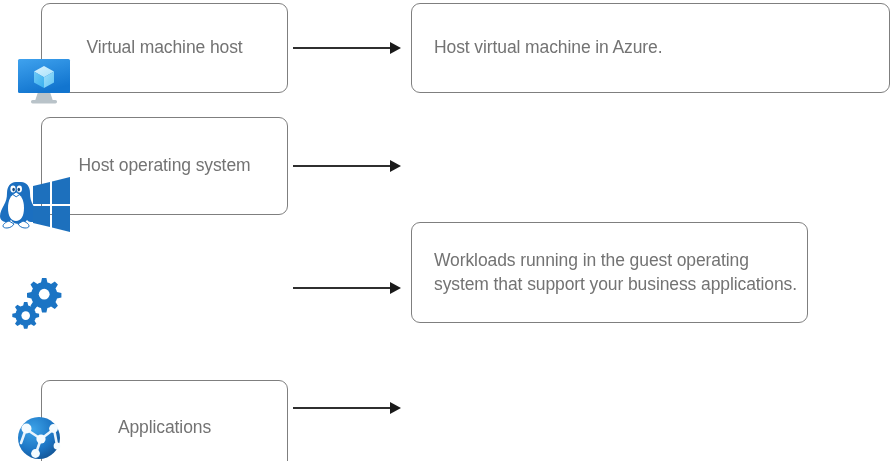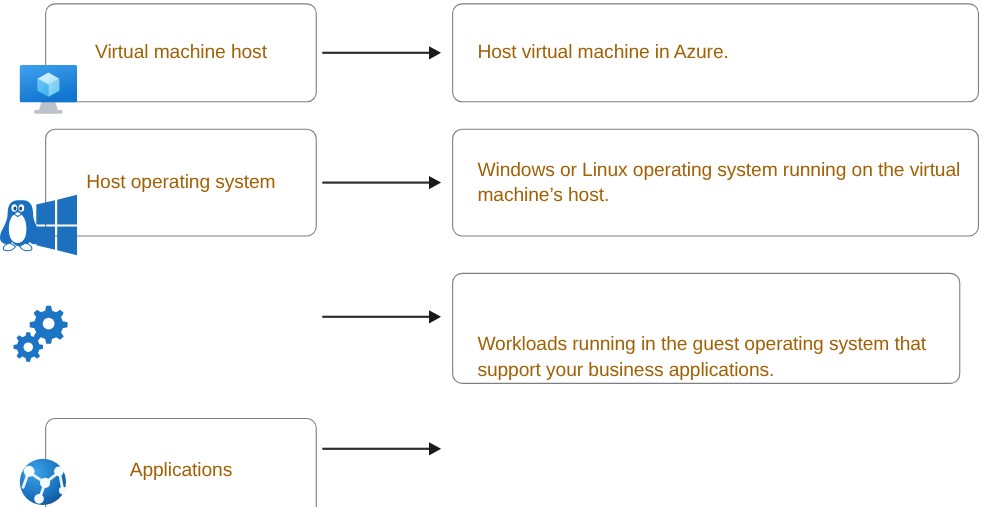--- a/index.html
+++ b/index.html
@@ -35,21 +35,21 @@
     justify-content: center;
     text-align: center;
   }
   .rbox.desc {
     justify-content: flex-start;
     text-align: left;
   }
   .box-text {
     font-size: 17.5px;
     line-height: 1.33;
-    color: #a16207;
+    color: #737373;
     letter-spacing: -0.1px;
   }
   .rbox.term .box-text { padding: 0 12px; }
   .rbox.desc .box-text { padding: 0 10px 0 22px; }
 
   
   .arrow {
     position: absolute;
     height: 12px;
   }
@@ -142,23 +142,20 @@
 
   <div class="rbox term" style="left:41px; top:117px; width:247px; height:98px;">
     <span class="box-text" style="max-width:180px; display:inline-block;">Host operating system</span>
   </div>
 
   <div class="arrow" style="left:293px; top:160px; width:110px;">
     <div class="shaft" style="width:99px;"></div>
     <div class="head" style="left:97px;"></div>
   </div>
 
-  <div class="rbox desc" style="left:411px; top:117px; width:479px; height:98px;">
-    <span class="box-text">Windows or Linux operating system running on the virtual machine’s host.</span>
-  </div>
 
   <div class="icon ic-os" style="left:0px; top:176px;">
     <svg width="72" height="58" viewBox="0 0 72 58">
 
       <g fill="#1b6fc0">
 
         <path d="M16 6 c-6 0 -9 5 -9 11 c0 5 -1 8 -3 12 c-2 4 -4 7 -4 11 c0 4 3 6 7 6
                  c2 0 3 -1 4 -2 c2 3 5 4 8 4 c3 0 6 -1 8 -4 c1 1 2 2 4 2 c4 0 6 -2 6 -6
                  c0 -4 -2 -7 -4 -11 c-2 -4 -3 -7 -3 -12 c0 -6 -3 -11 -9 -11 z" fill="#1b6fc0"></path>
       </g>
@@ -183,21 +180,21 @@
       </g>
     </svg>
   </div>
 
 
   <div class="arrow" style="left:293px; top:282px; width:110px;">
     <div class="shaft" style="width:99px;"></div>
     <div class="head" style="left:97px;"></div>
   </div>
 
-  <div class="rbox desc" style="left:411px; top:248px; width:462px; height:101px;align-items:flex-end;">
+  <div class="rbox desc" style="left:411px; top:222px; width:397px; height:101px;">
     <span class="box-text">Workloads running in the guest operating system that support your business applications.</span>
   </div>
 
   <div class="icon ic-gears" style="left:12px; top:276px;">
     <svg width="52" height="56" viewBox="0 0 52 56">
       <g fill="#1b74c4">
 
         <path d="M30 2 l4.4 0 l1.0 4.4 a12 12 0 0 1 3.6 1.5 l3.8 -2.4 l3.1 3.1 l-2.4 3.8
                  a12 12 0 0 1 1.5 3.6 l4.4 1.0 l0 4.4 l-4.4 1.0 a12 12 0 0 1 -1.5 3.6
                  l2.4 3.8 l-3.1 3.1 l-3.8 -2.4 a12 12 0 0 1 -3.6 1.5 l-1.0 4.4 l-4.4 0

